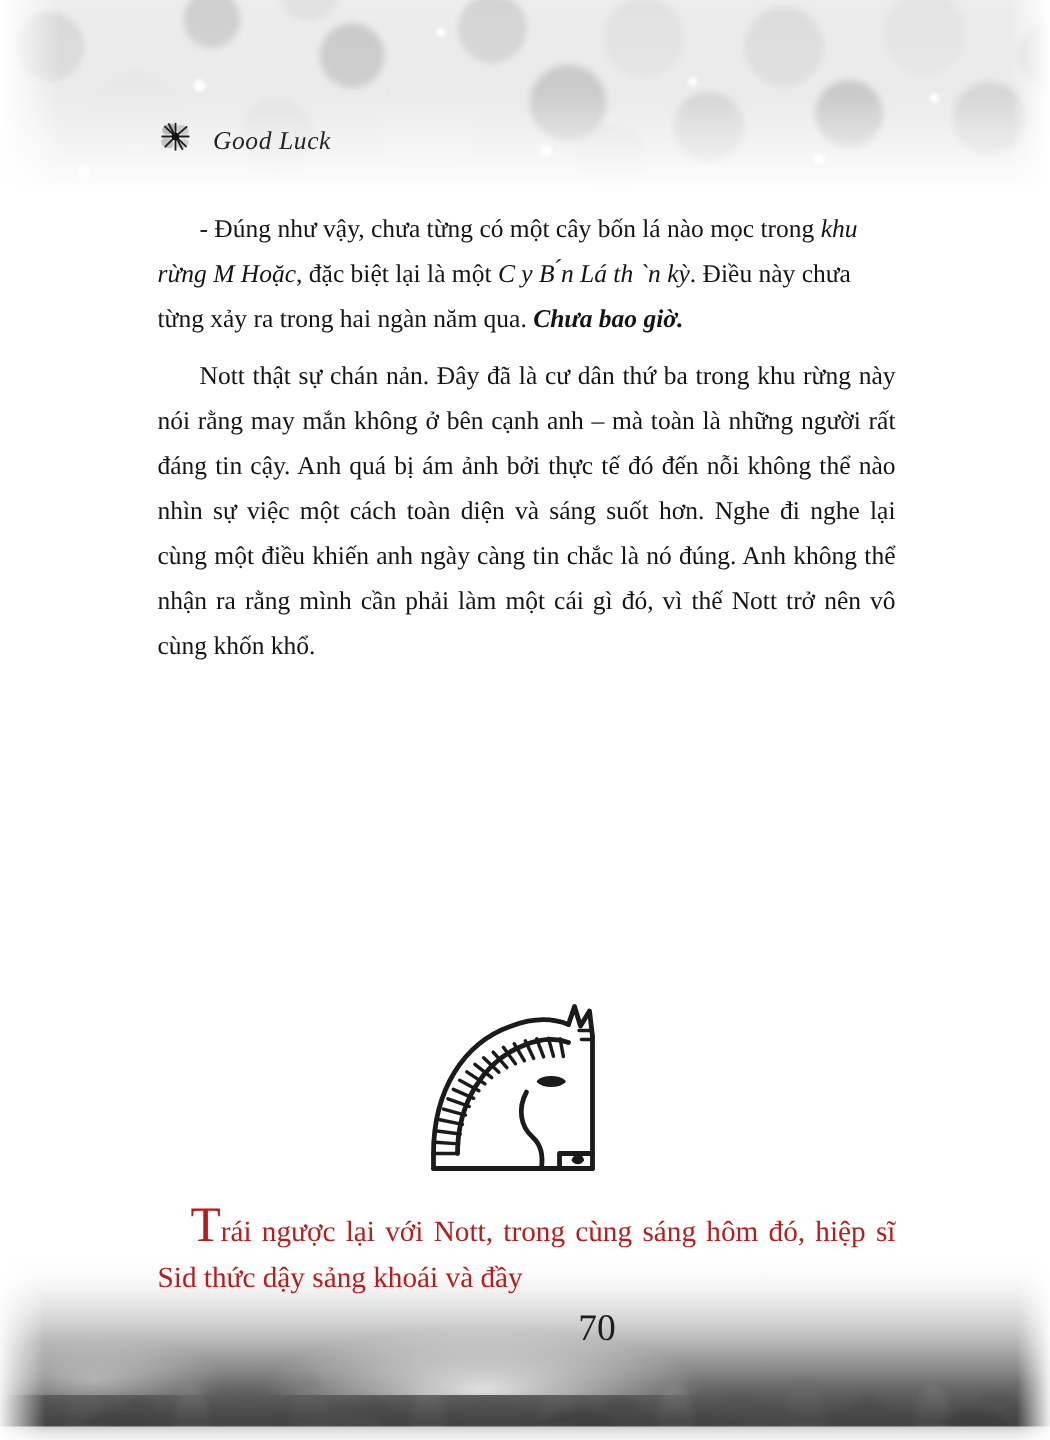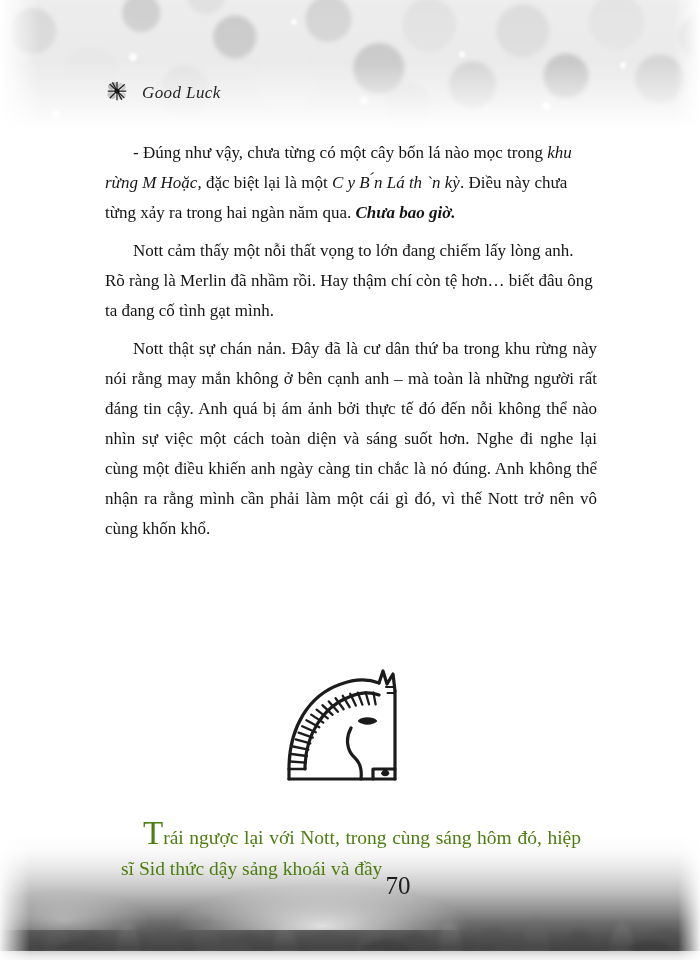--- a/index.html
+++ b/index.html
@@ -140,26 +140,26 @@
 
   
   .closing {
     position: absolute;
     left: 105px;
     top: 806px;
     width: 492px;
     z-index: 5;
   }
   .closing p {
-    margin: 16px;
+    margin: 0;
     font-size: 19.5px;
     line-height: 31px;
     text-align: justify;
     text-indent: 22px;
-    color: #4d7c0f;
+    color: #b91c1c;
   }
   .dropcap {
     font-size: 33px;
     line-height: 0;
   }
 
   
   .folio {
     position: absolute;
     left: 0; top: 872px;
@@ -287,21 +287,20 @@
         </g>
       </svg>
     </span>
     <span class="title">Good Luck</span>
   </div>
 
   <div class="textcol">
 
     <p class="para p1"><span>- Đúng như vậy, chưa từng có một cây bốn lá nào mọc trong </span><span class="it">khu rừng M  Hoặc</span><span>, đặc biệt lại là một </span><span class="it">C  y B ́n Lá th `n kỳ</span><span>. Điều này chưa từng xảy ra trong hai ngàn năm qua. </span><span class="bi">Chưa bao giờ.</span></p>
 
-    <p class="para p2">Nott cảm thấy một nỗi thất vọng to lớn đang chiếm lấy lòng anh. Rõ ràng là Merlin đã nhầm rồi. Hay thậm chí còn tệ hơn… biết đâu ông ta đang cố tình gạt mình.</p>
 
     <p class="para p3">Nott thật sự chán nản. Đây đã là cư dân thứ ba trong khu rừng này nói rằng may mắn không ở bên cạnh anh – mà toàn là những người rất đáng tin cậy. Anh quá bị ám ảnh bởi thực tế đó đến nỗi không thể nào nhìn sự việc một cách toàn diện và sáng suốt hơn. Nghe đi nghe lại cùng một điều khiến anh ngày càng tin chắc là nó đúng. Anh không thể nhận ra rằng mình cần phải làm một cái gì đó, vì thế Nott trở nên vô cùng khốn khổ.</p>
   </div>
 
   <div class="ornament">
     <svg width="134" height="122" viewBox="0 0 134 122">
       <g fill="none" stroke="#1b1b1b" stroke-width="3.2" stroke-linejoin="round" stroke-linecap="round">
 
         <path d="M6 104 C6 62 26 30 58 19 C74 13 86 14 96 18"></path>
 

